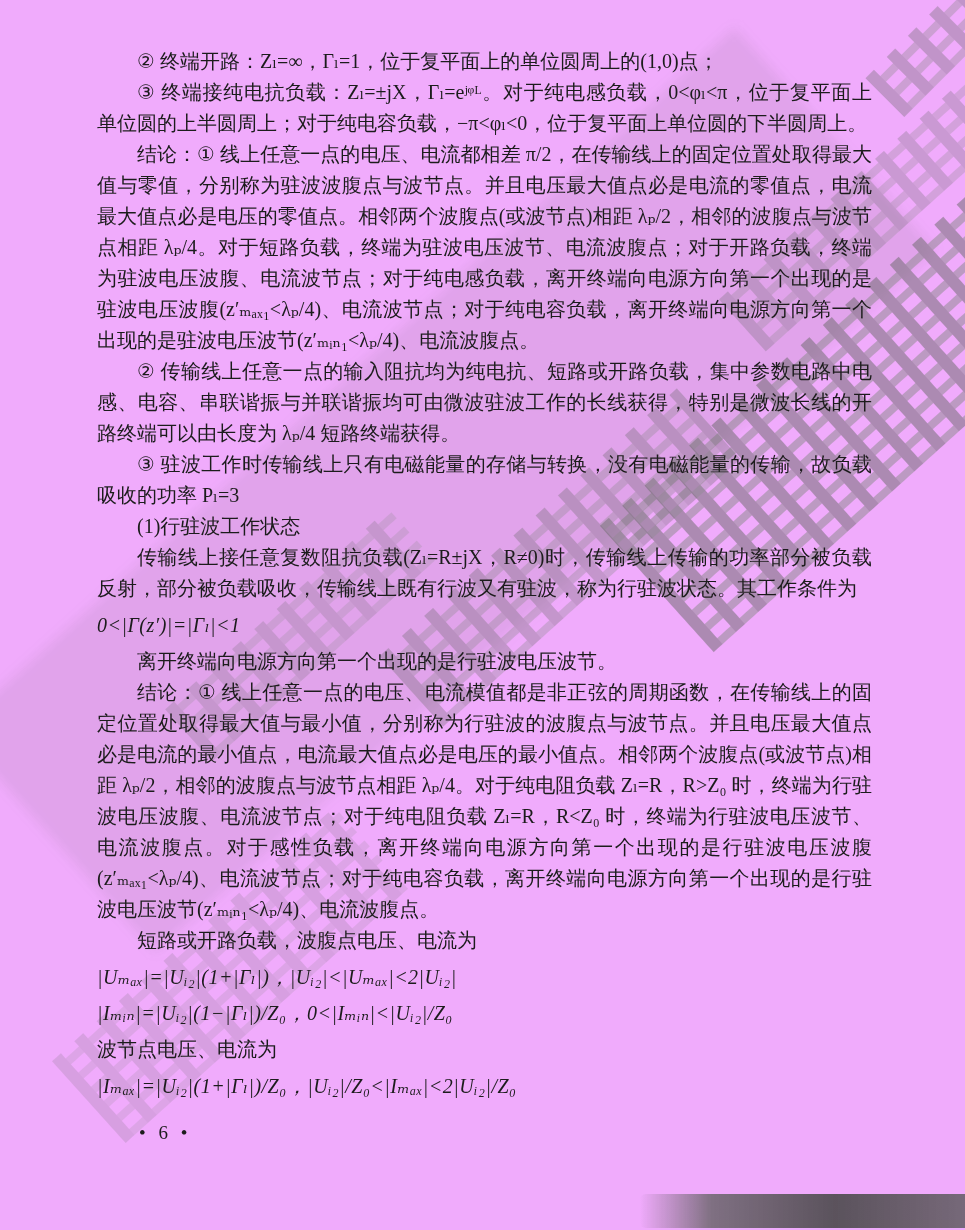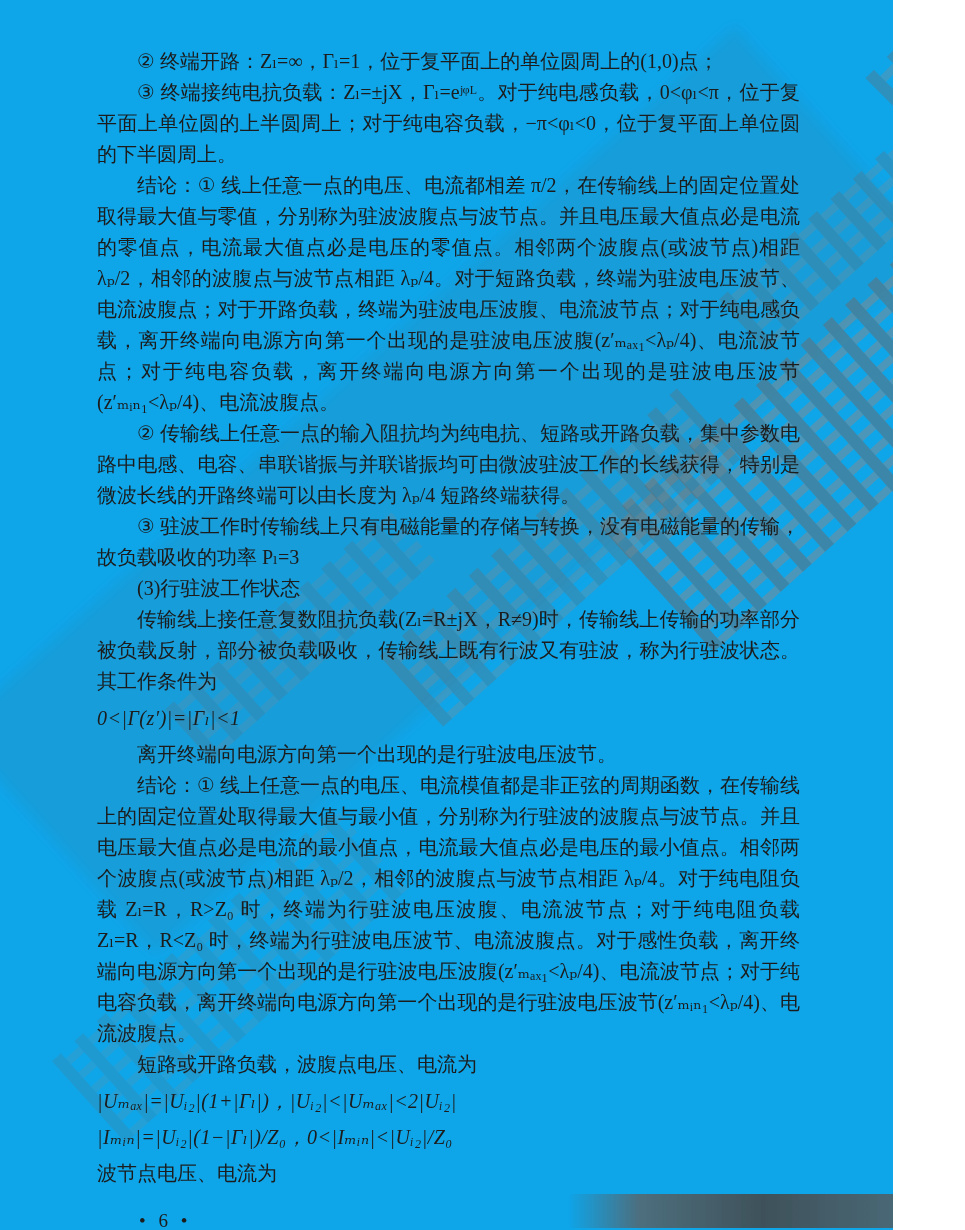--- a/index.html
+++ b/index.html
@@ -4,22 +4,22 @@
 <style>
   html,body{margin:0;padding:0;}
   body{
     width:965px;height:1230px;
     background:#ffffff;
     font-family:"Liberation Serif","DejaVu Serif","DejaVu Sans",serif;
     color:#1c1c1c;
   }
   .page{
     position:relative;
-    width:893px;height:1230px;
-    background:#0ea5e9;
+    width:965px;height:1230px;
+    background:#f0abfc;
     overflow:hidden;
   }
   
   .wm-layer{position:absolute;inset:0;pointer-events:none;}
   .wm{
     position:absolute;
     transform-origin:center;
     background-image:
       repeating-linear-gradient(90deg,#6b6b6b 0 12px,transparent 12px 30px),
       repeating-linear-gradient(0deg,#8a8a8a 0 8px,transparent 8px 19px);
@@ -78,25 +78,26 @@
     <div class="wm" style="left:40px;top:920px;width:380px;height:110px;transform:rotate(-42deg);opacity:.18;"></div>
     <div class="corner-bar"></div>
   </div>
 
   <div class="text-col">
     <p class="para">② 终端开路：Zₗ=∞，Γₗ=1，位于复平面上的单位圆周上的(1,0)点；</p>
     <p class="para">③ 终端接纯电抗负载：Zₗ=±jX，Γₗ=eʲᵠᴸ。对于纯电感负载，0&lt;φₗ&lt;π，位于复平面上单位圆的上半圆周上；对于纯电容负载，−π&lt;φₗ&lt;0，位于复平面上单位圆的下半圆周上。</p>
     <p class="para">结论：① 线上任意一点的电压、电流都相差 π/2，在传输线上的固定位置处取得最大值与零值，分别称为驻波波腹点与波节点。并且电压最大值点必是电流的零值点，电流最大值点必是电压的零值点。相邻两个波腹点(或波节点)相距 λₚ/2，相邻的波腹点与波节点相距 λₚ/4。对于短路负载，终端为驻波电压波节、电流波腹点；对于开路负载，终端为驻波电压波腹、电流波节点；对于纯电感负载，离开终端向电源方向第一个出现的是驻波电压波腹(z′ₘₐₓ₁&lt;λₚ/4)、电流波节点；对于纯电容负载，离开终端向电源方向第一个出现的是驻波电压波节(z′ₘᵢₙ₁&lt;λₚ/4)、电流波腹点。</p>
     <p class="para">② 传输线上任意一点的输入阻抗均为纯电抗、短路或开路负载，集中参数电路中电感、电容、串联谐振与并联谐振均可由微波驻波工作的长线获得，特别是微波长线的开路终端可以由长度为 λₚ/4 短路终端获得。</p>
     <p class="para">③ 驻波工作时传输线上只有电磁能量的存储与转换，没有电磁能量的传输，故负载吸收的功率 Pₗ=3</p>
-    <p class="para">(3)行驻波工作状态</p>
-    <p class="para">传输线上接任意复数阻抗负载(Zₗ=R±jX，R≠9)时，传输线上传输的功率部分被负载反射，部分被负载吸收，传输线上既有行波又有驻波，称为行驻波状态。其工作条件为</p>
+    <p class="para">(1)行驻波工作状态</p>
+    <p class="para">传输线上接任意复数阻抗负载(Zₗ=R±jX，R≠0)时，传输线上传输的功率部分被负载反射，部分被负载吸收，传输线上既有行波又有驻波，称为行驻波状态。其工作条件为</p>
     <p class="formula">0&lt;|Γ(z′)|=|Γₗ|&lt;1</p>
     <p class="para">离开终端向电源方向第一个出现的是行驻波电压波节。</p>
     <p class="para">结论：① 线上任意一点的电压、电流模值都是非正弦的周期函数，在传输线上的固定位置处取得最大值与最小值，分别称为行驻波的波腹点与波节点。并且电压最大值点必是电流的最小值点，电流最大值点必是电压的最小值点。相邻两个波腹点(或波节点)相距 λₚ/2，相邻的波腹点与波节点相距 λₚ/4。对于纯电阻负载 Zₗ=R，R&gt;Z₀ 时，终端为行驻波电压波腹、电流波节点；对于纯电阻负载 Zₗ=R，R&lt;Z₀ 时，终端为行驻波电压波节、电流波腹点。对于感性负载，离开终端向电源方向第一个出现的是行驻波电压波腹(z′ₘₐₓ₁&lt;λₚ/4)、电流波节点；对于纯电容负载，离开终端向电源方向第一个出现的是行驻波电压波节(z′ₘᵢₙ₁&lt;λₚ/4)、电流波腹点。</p>
     <p class="para">短路或开路负载，波腹点电压、电流为</p>
     <p class="formula">|Uₘₐₓ|=|Uᵢ₂|(1+|Γₗ|)，|Uᵢ₂|&lt;|Uₘₐₓ|&lt;2|Uᵢ₂|</p>
     <p class="formula">|Iₘᵢₙ|=|Uᵢ₂|(1−|Γₗ|)/Z₀，0&lt;|Iₘᵢₙ|&lt;|Uᵢ₂|/Z₀</p>
     <p class="para noindent">波节点电压、电流为</p>
+    <p class="formula">|Iₘₐₓ|=|Uᵢ₂|(1+|Γₗ|)/Z₀，|Uᵢ₂|/Z₀&lt;|Iₘₐₓ|&lt;2|Uᵢ₂|/Z₀</p>
     <p class="para noindent page-number">• 6 •</p>
   </div>
 
 </div>
 
 </body></html>

